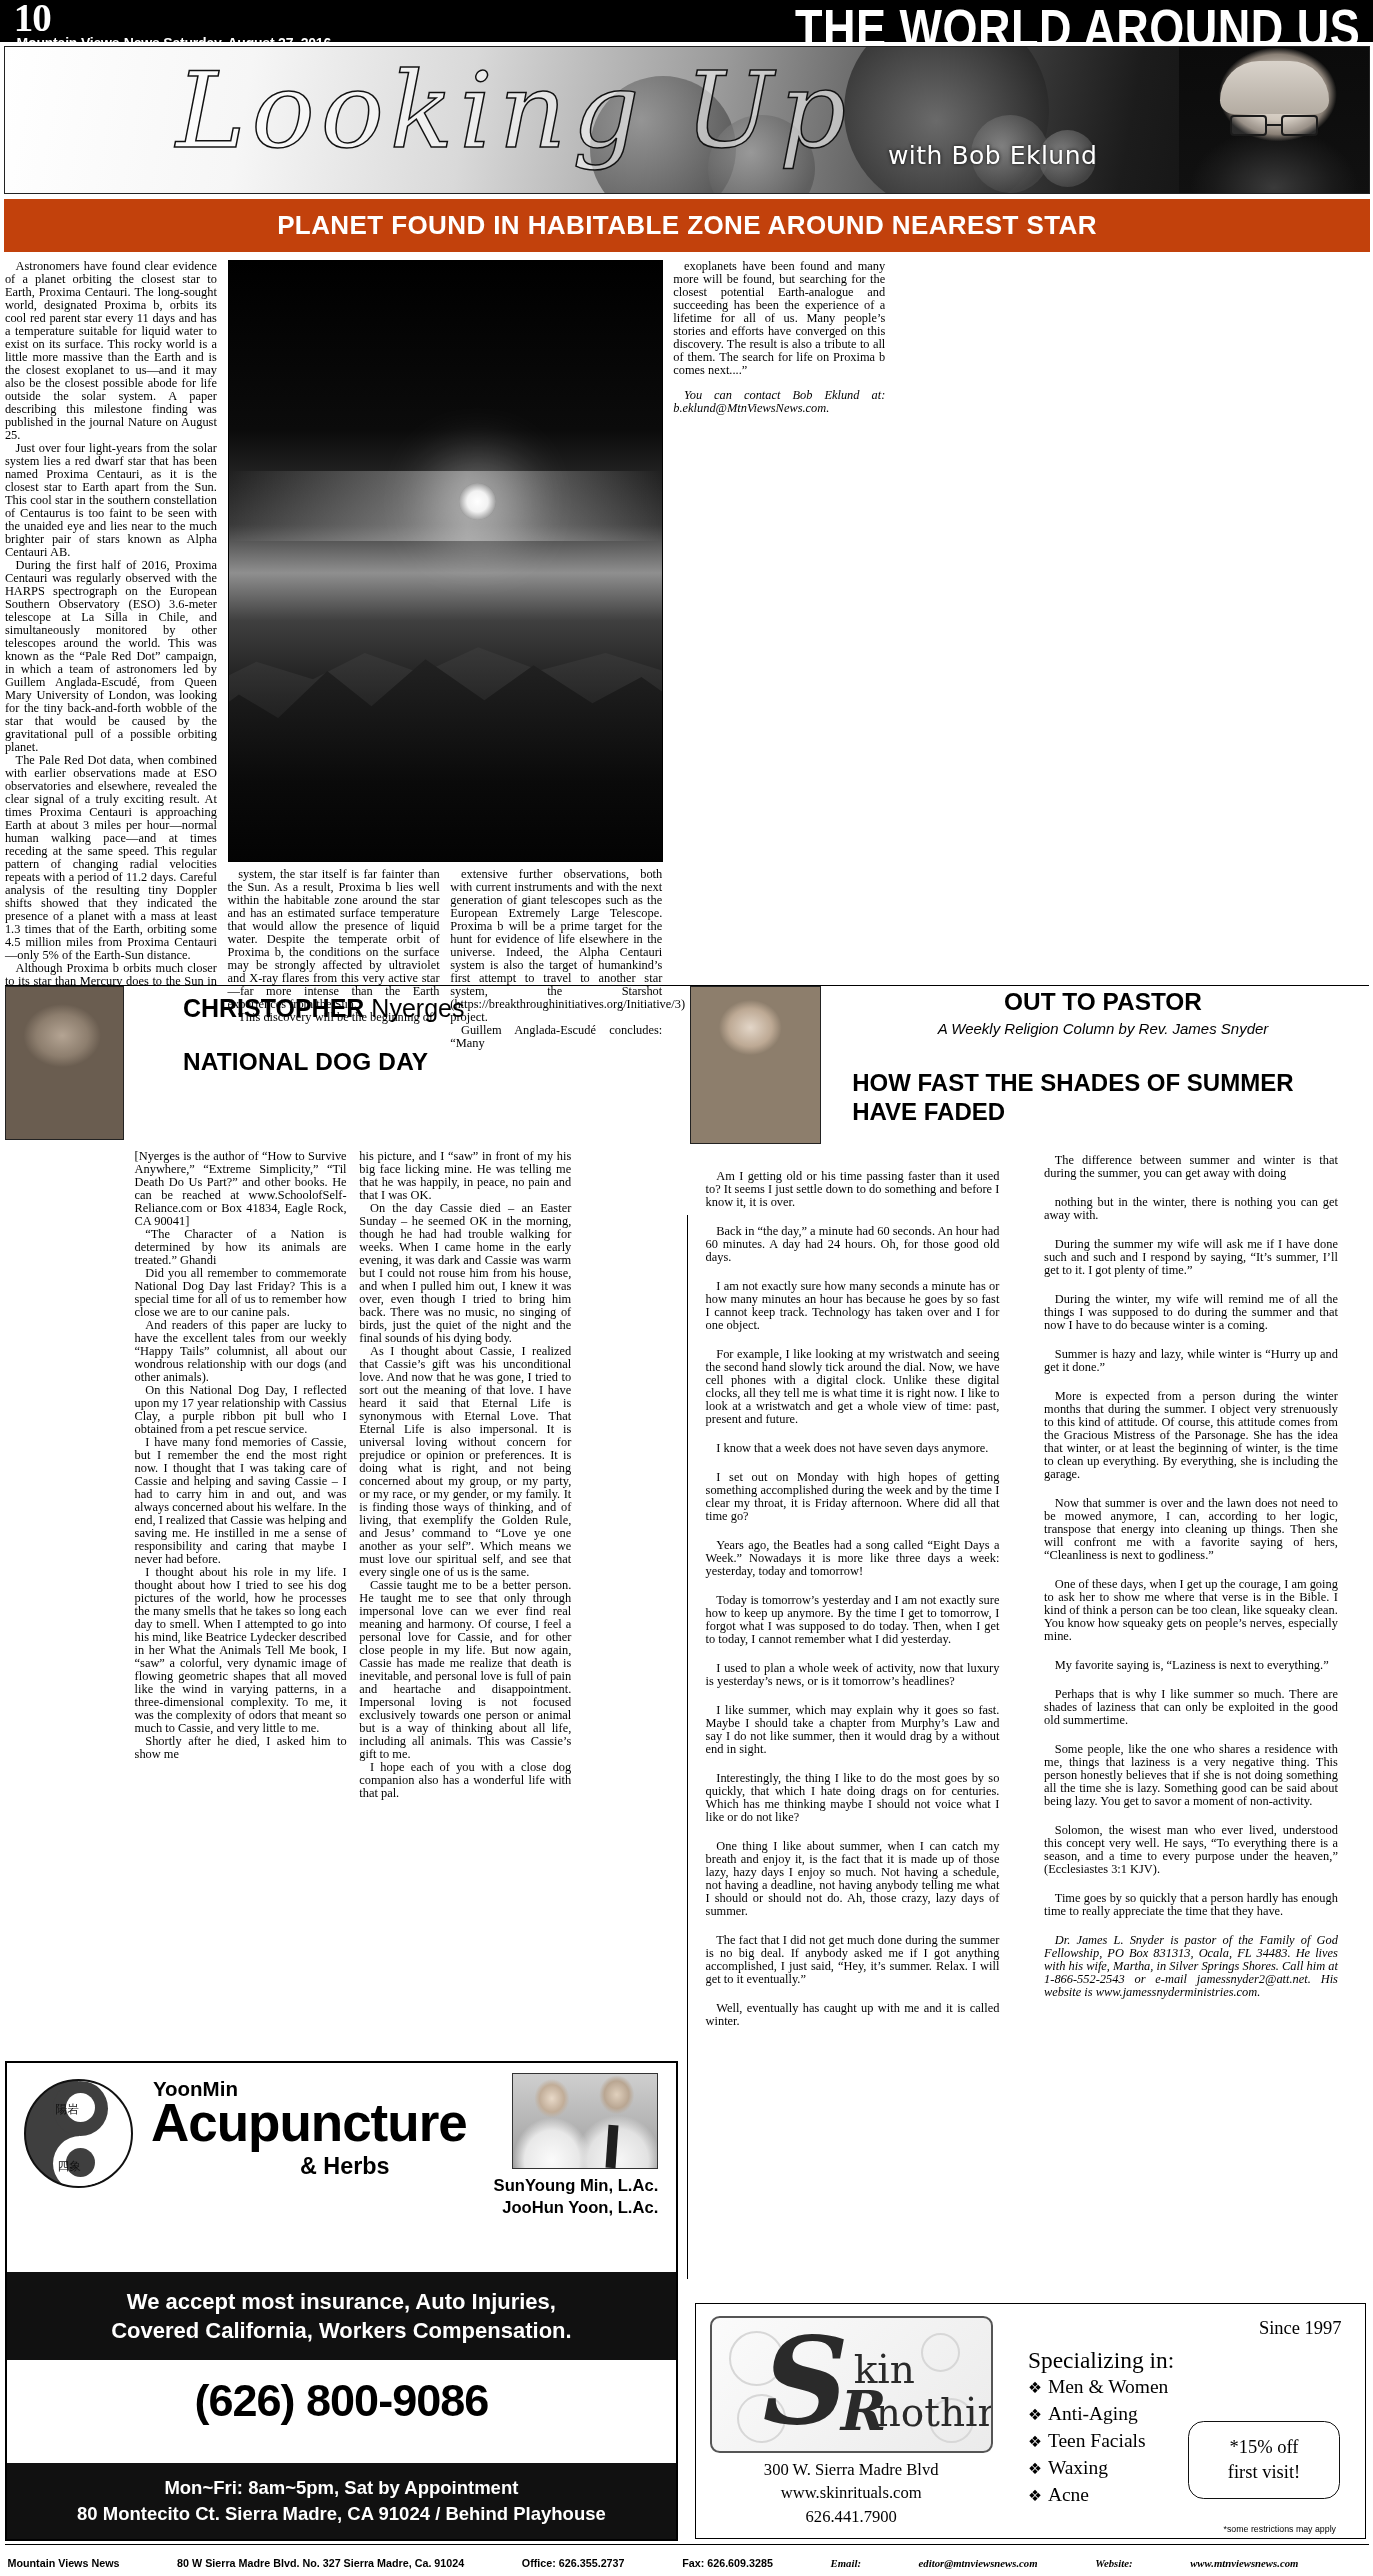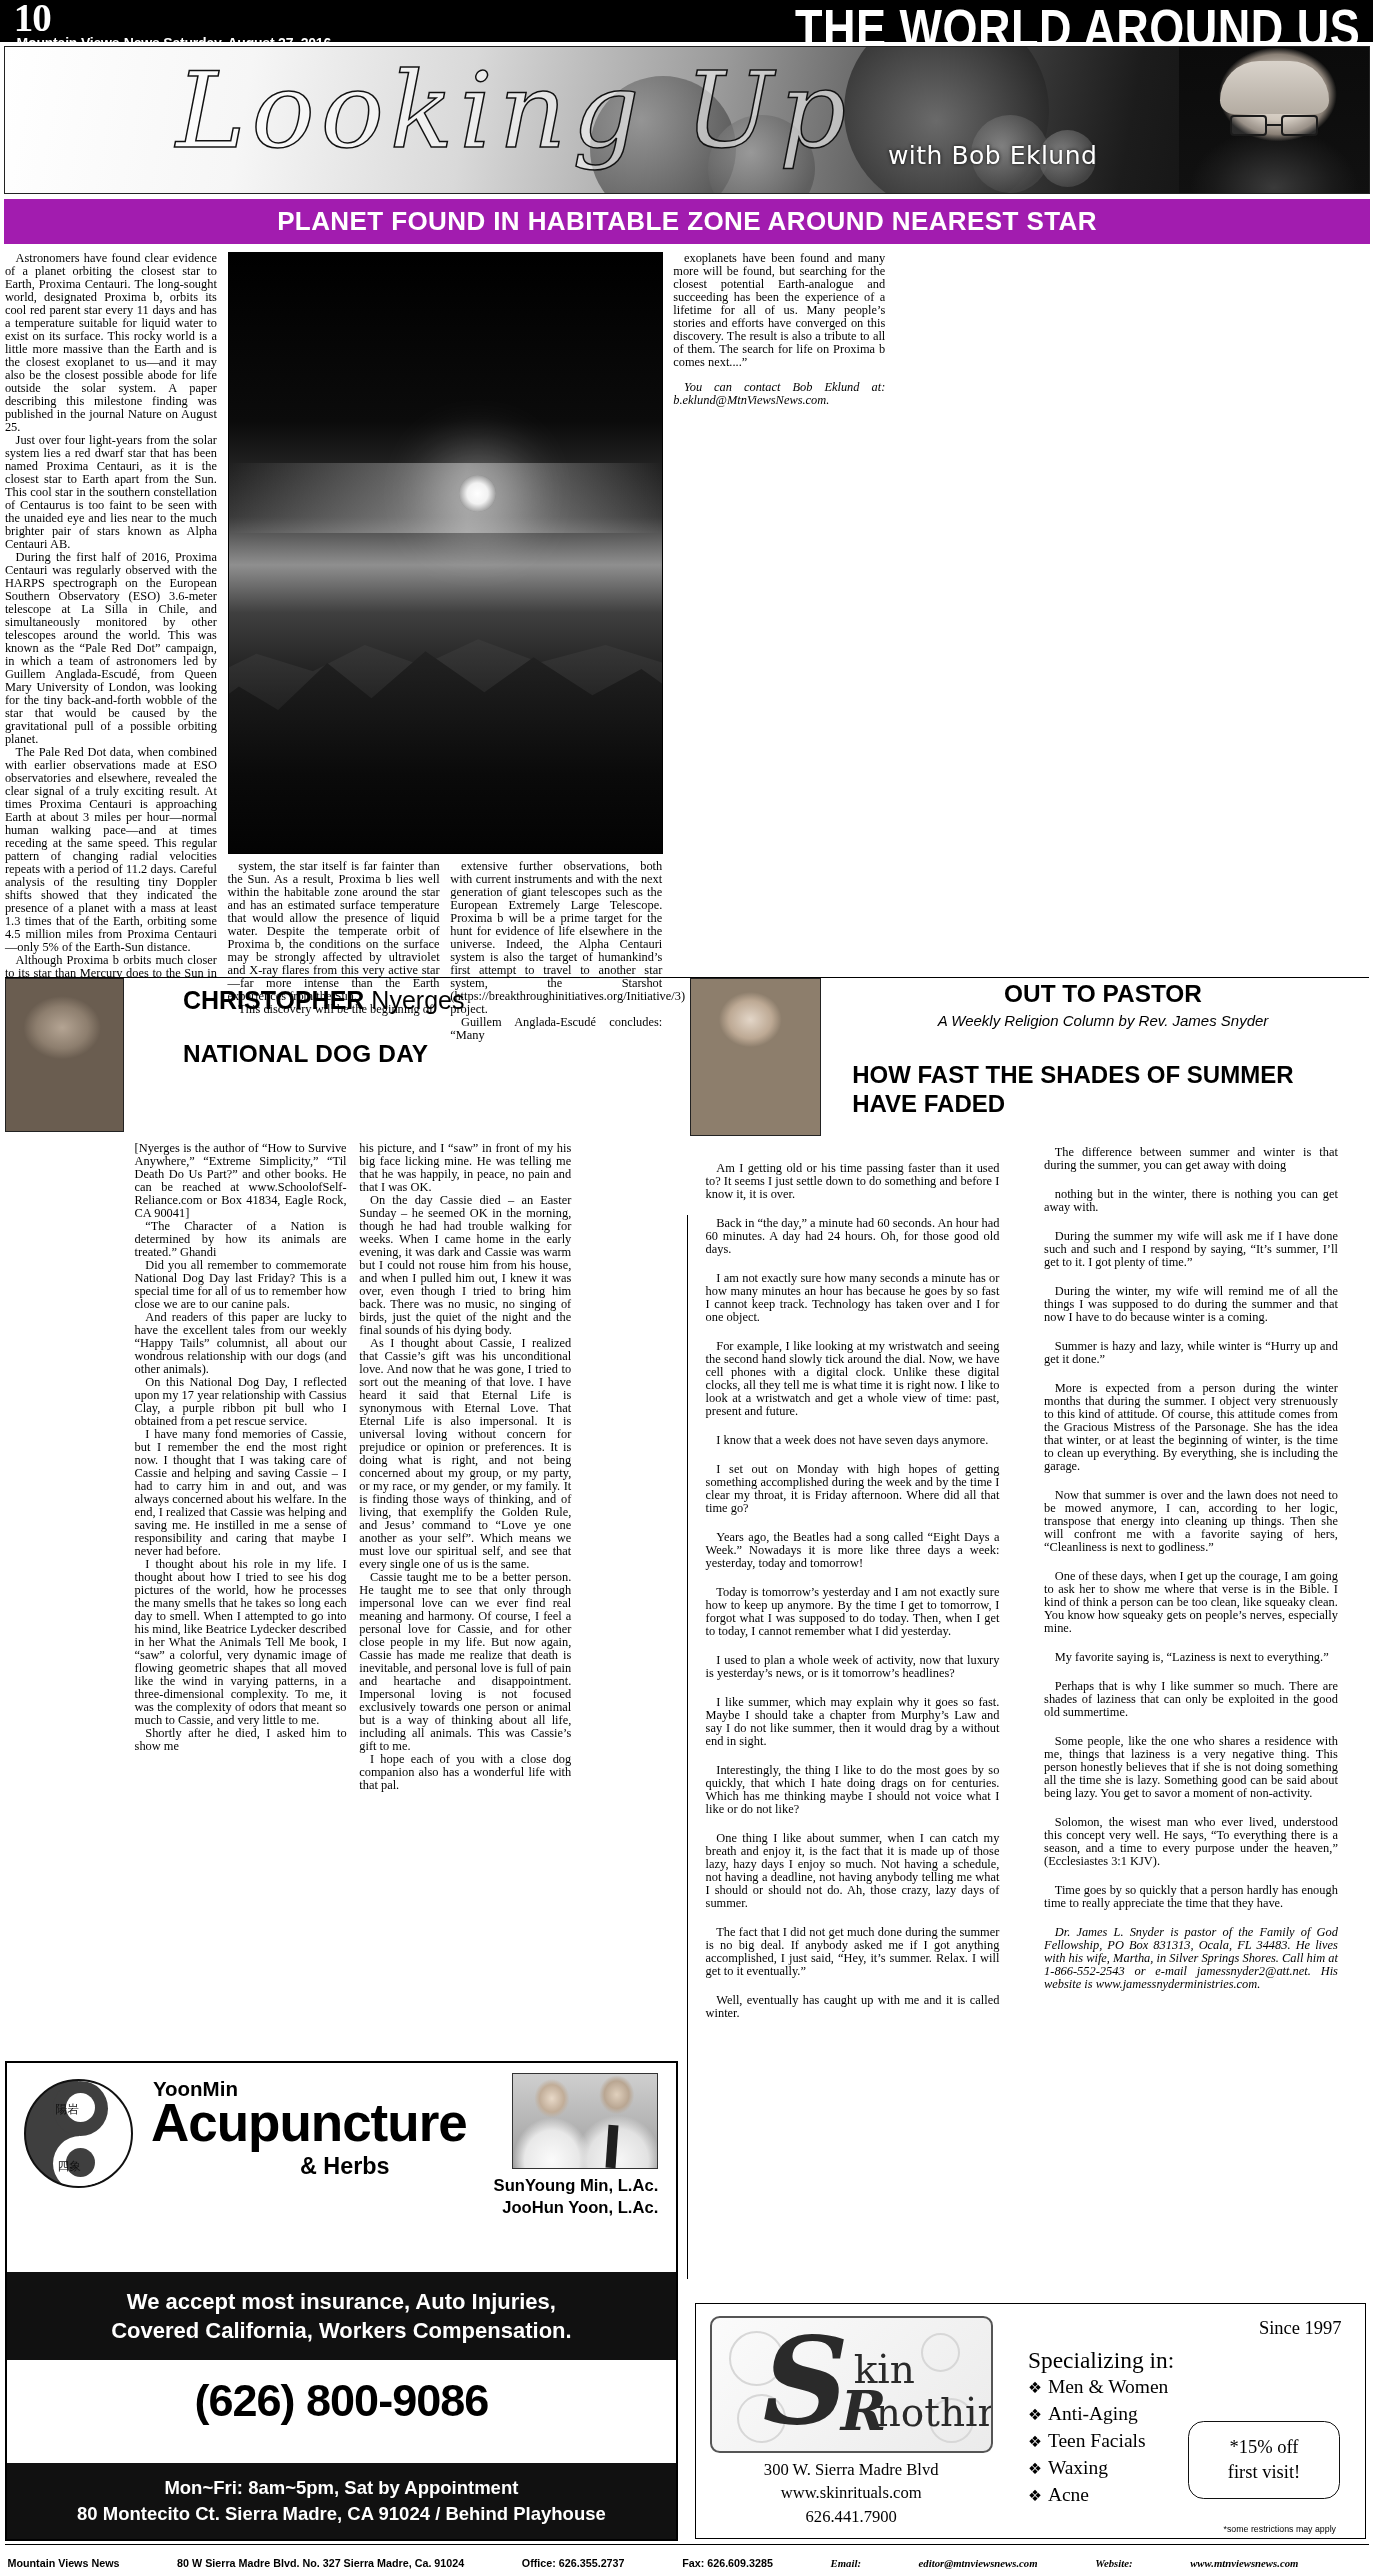--- a/index.html
+++ b/index.html
@@ -85,21 +85,21 @@
             background:linear-gradient(#d9d3cb,#b4aca2); }
   .p-glass { position:absolute; left:51px; top:68px; width:90px; height:21.5px; }
   .p-glass i { position:absolute; width:37px; height:21.5px; border:2.4px solid #1b1b1b;
                border-radius:3.9px; background:rgba(255,255,255,.12); }
   .p-glass i:first-child { left:0; }
   .p-glass i:last-child  { left:51px; }
   .p-glass b { position:absolute; left:37px; top:8.8px; width:13.7px; height:2.4px; background:#1b1b1b; }
 
   
   .headline-bar {
-    margin:4.9px 3.9px 0 3.9px; height:45px; background:#a21caf; color:#fff;
+    margin:4.9px 3.9px 0 3.9px; height:53px; background:#c2410c; color:#fff;
     display:flex; align-items:center; justify-content:center;
     font-family:"Liberation Sans", sans-serif;
     font-weight:700; font-size:26px; letter-spacing:0.4px;
   }
 
   
   .top-article {
     margin:7.8px 4.9px 0 4.9px;
     display:flex; gap:10.7px;
     height:717px;

